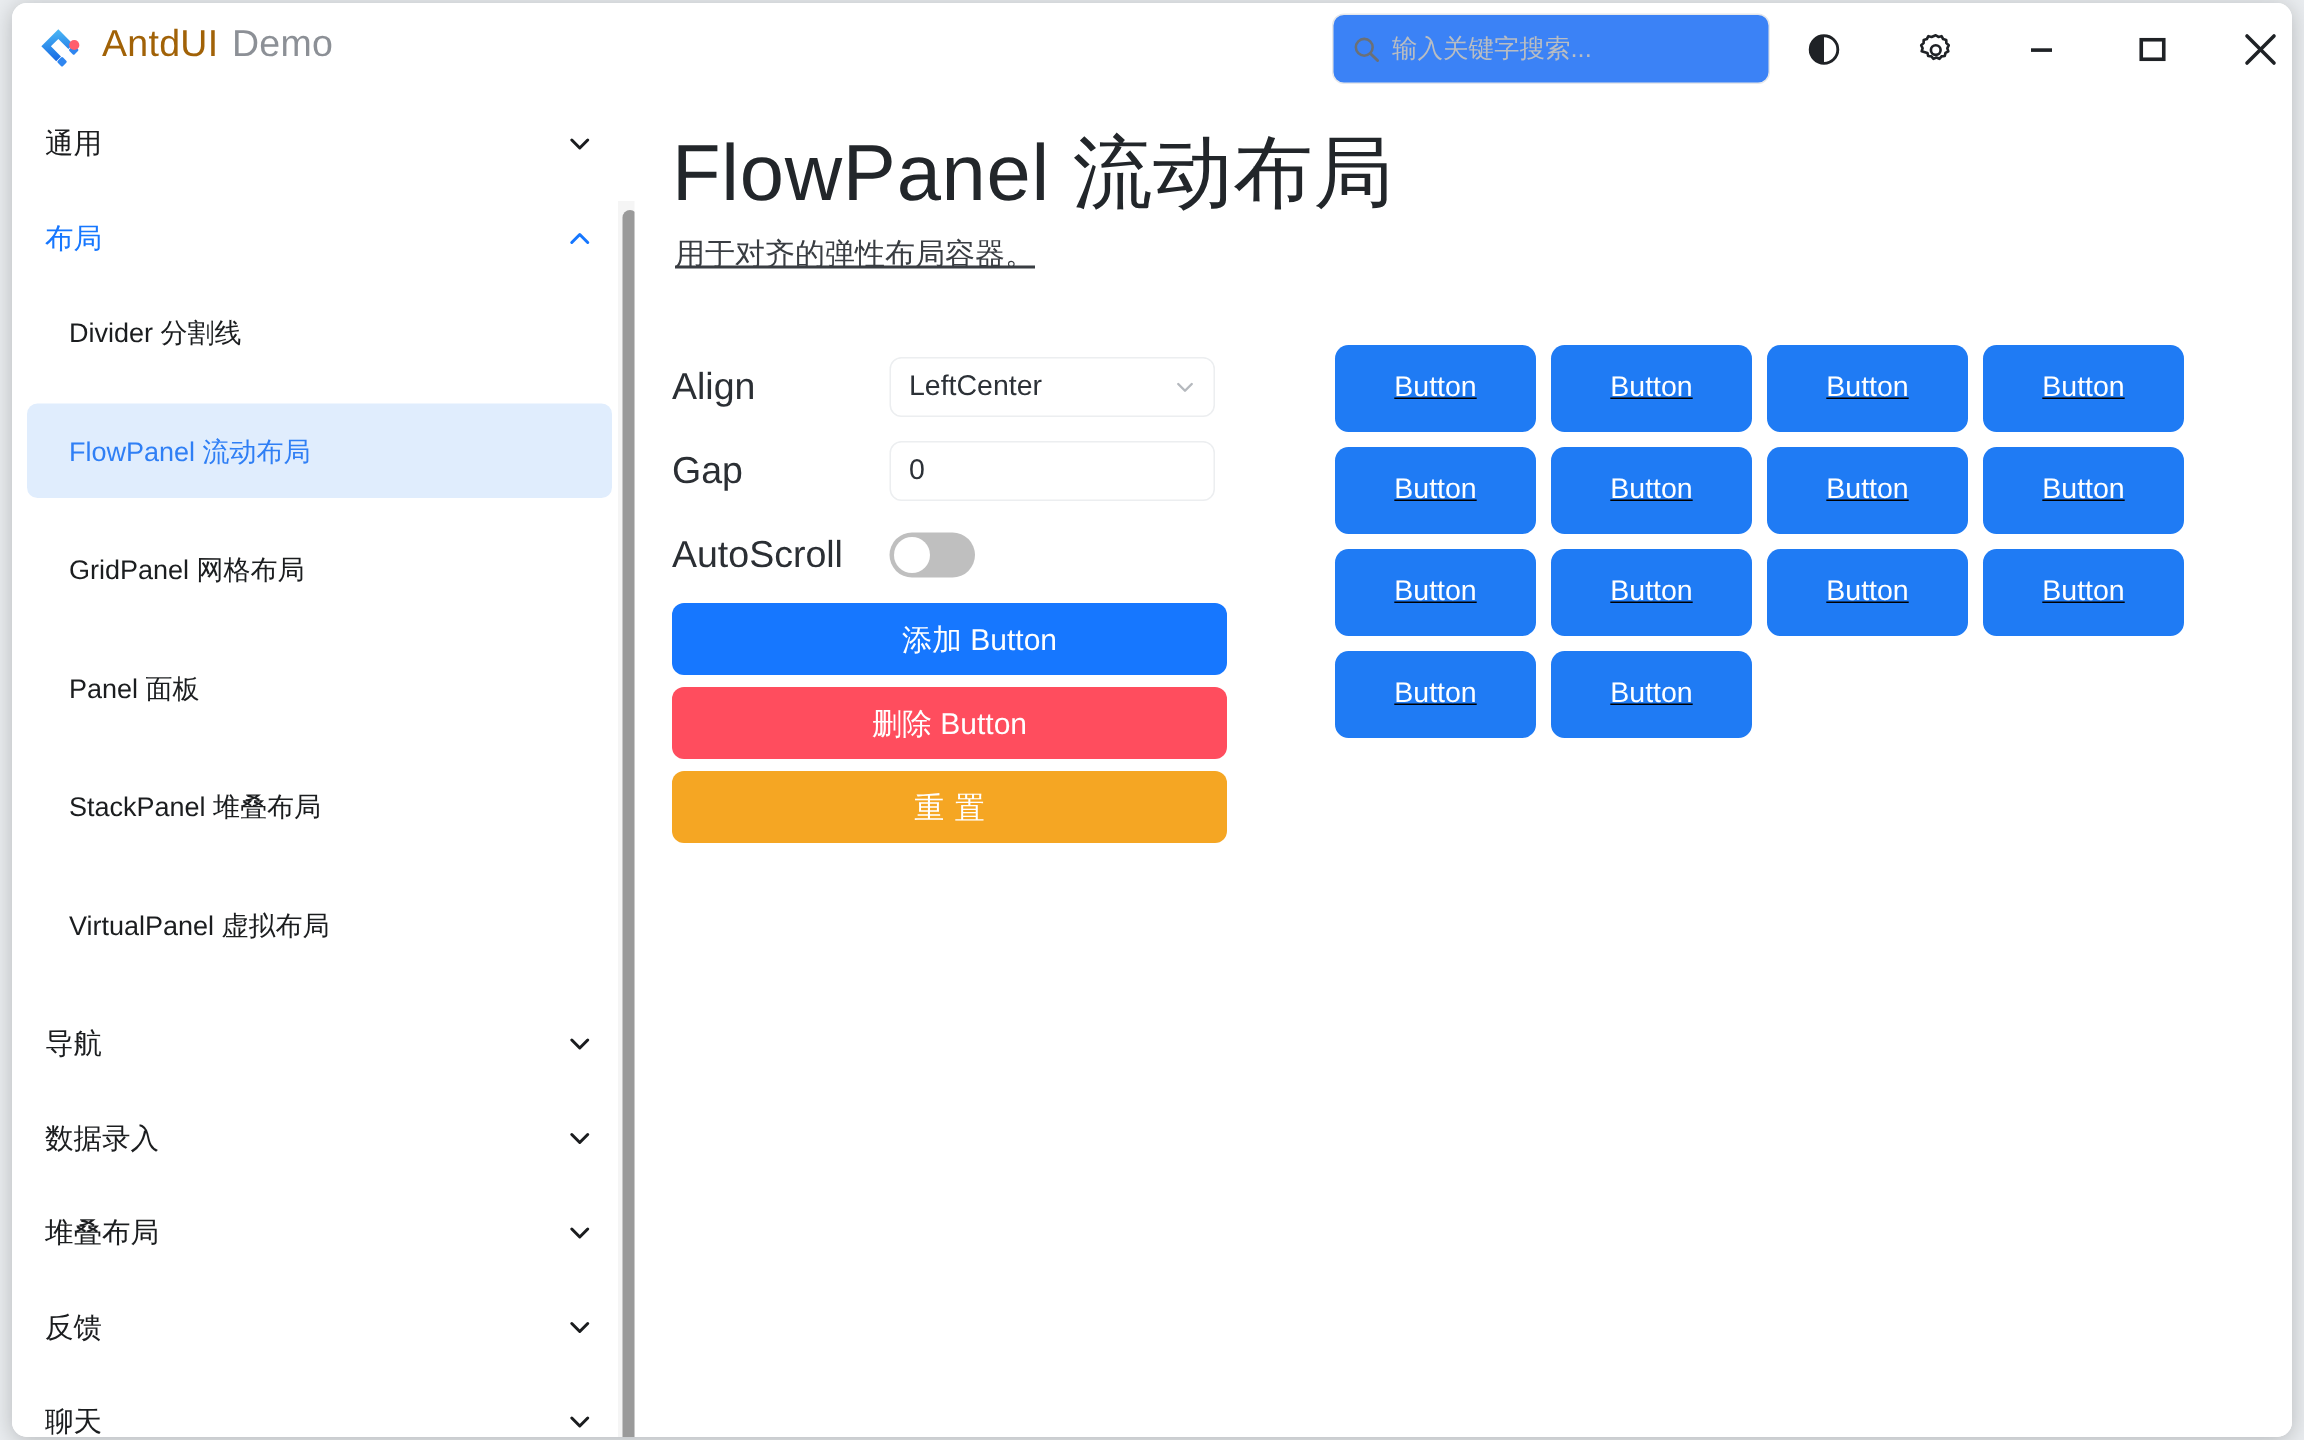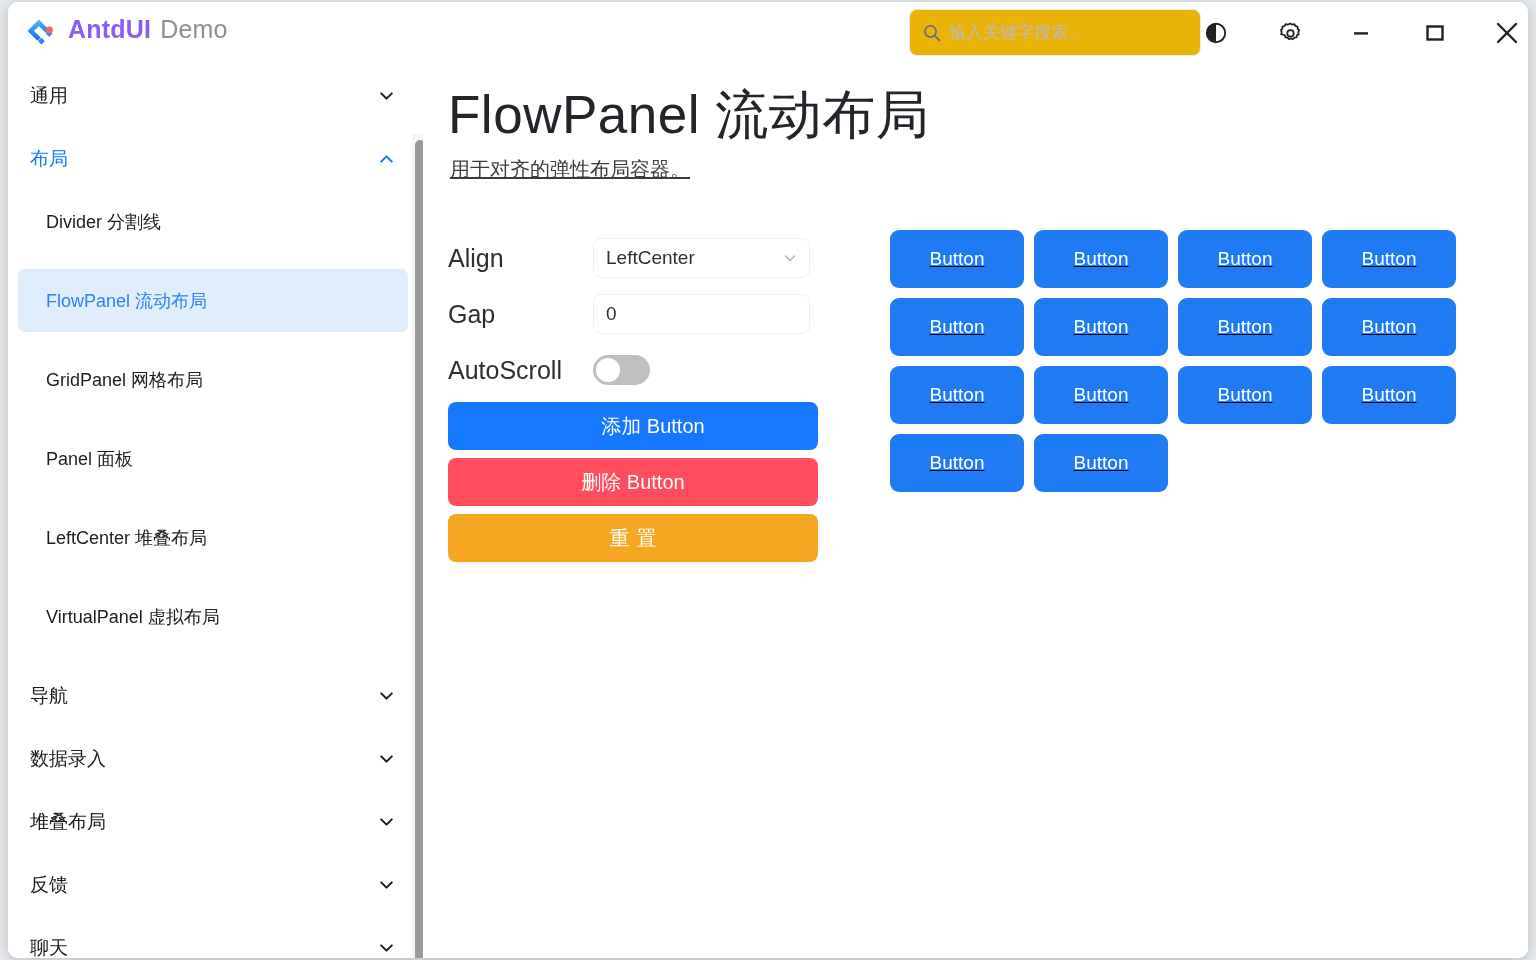--- a/index.html
+++ b/index.html
@@ -29,30 +29,30 @@
   .logo-wrap {
     position: absolute; left: 14px; top: 12px;
     width: 38px; height: 38px;
     display: flex; align-items: center; justify-content: center;
   }
   .brand {
     position: absolute; left: 60px; top: 13px;
     font-size: 25px; letter-spacing: .2px;
     white-space: nowrap;
   }
-  .brand .b1 { color: #8b5cf6; font-weight: 700; margin-top: 18px; }
+  .brand .b1 { color: #a16207; font-weight: 400; margin-top: 18px; }
   .brand .b2 { color: #8c9096; font-weight: 400; margin-left: 9px; }
 
   
   #search-box {
-    position: absolute; left: 901px; top: 7px;
+    position: absolute; left: 880px; top: 7px;
     width: 292px; height: 47px;
     border: 1px solid #e6e8eb;
     border-radius: 8px;
-    background: #eab308;
+    background: #3b82f6;
     display: flex; align-items: center;
     padding: 0 12px;
   }
   #search-box .s-icon { width: 20px; height: 20px; flex: 0 0 20px; display:block; }
   #search-input {
     border: none; outline: none; background: transparent;
     font-family: inherit; font-size: 17px;
     color: #262626; margin-left: 7px; width: 230px;
   }
   #search-input::placeholder { color: #b9bdc2; }
@@ -305,21 +305,21 @@
         <div class="nav-item selected">
           <span>FlowPanel 流动布局</span>
         </div>
         <div class="nav-item">
           <span>GridPanel 网格布局</span>
         </div>
         <div class="nav-item">
           <span>Panel 面板</span>
         </div>
         <div class="nav-item">
-          <span>LeftCenter 堆叠布局</span>
+          <span>StackPanel 堆叠布局</span>
         </div>
         <div class="nav-item">
           <span>VirtualPanel 虚拟布局</span>
         </div>
         <div class="nav-group">
           <span class="g-label">导航</span>
           <svg class="chev" viewBox="0 0 16 16">
             <polyline points="3,5.5 8,10.5 13,5.5" fill="none" stroke="#1b1d1f" stroke-width="1.9" stroke-linecap="round" stroke-linejoin="round"></polyline>
           </svg>
         </div>

